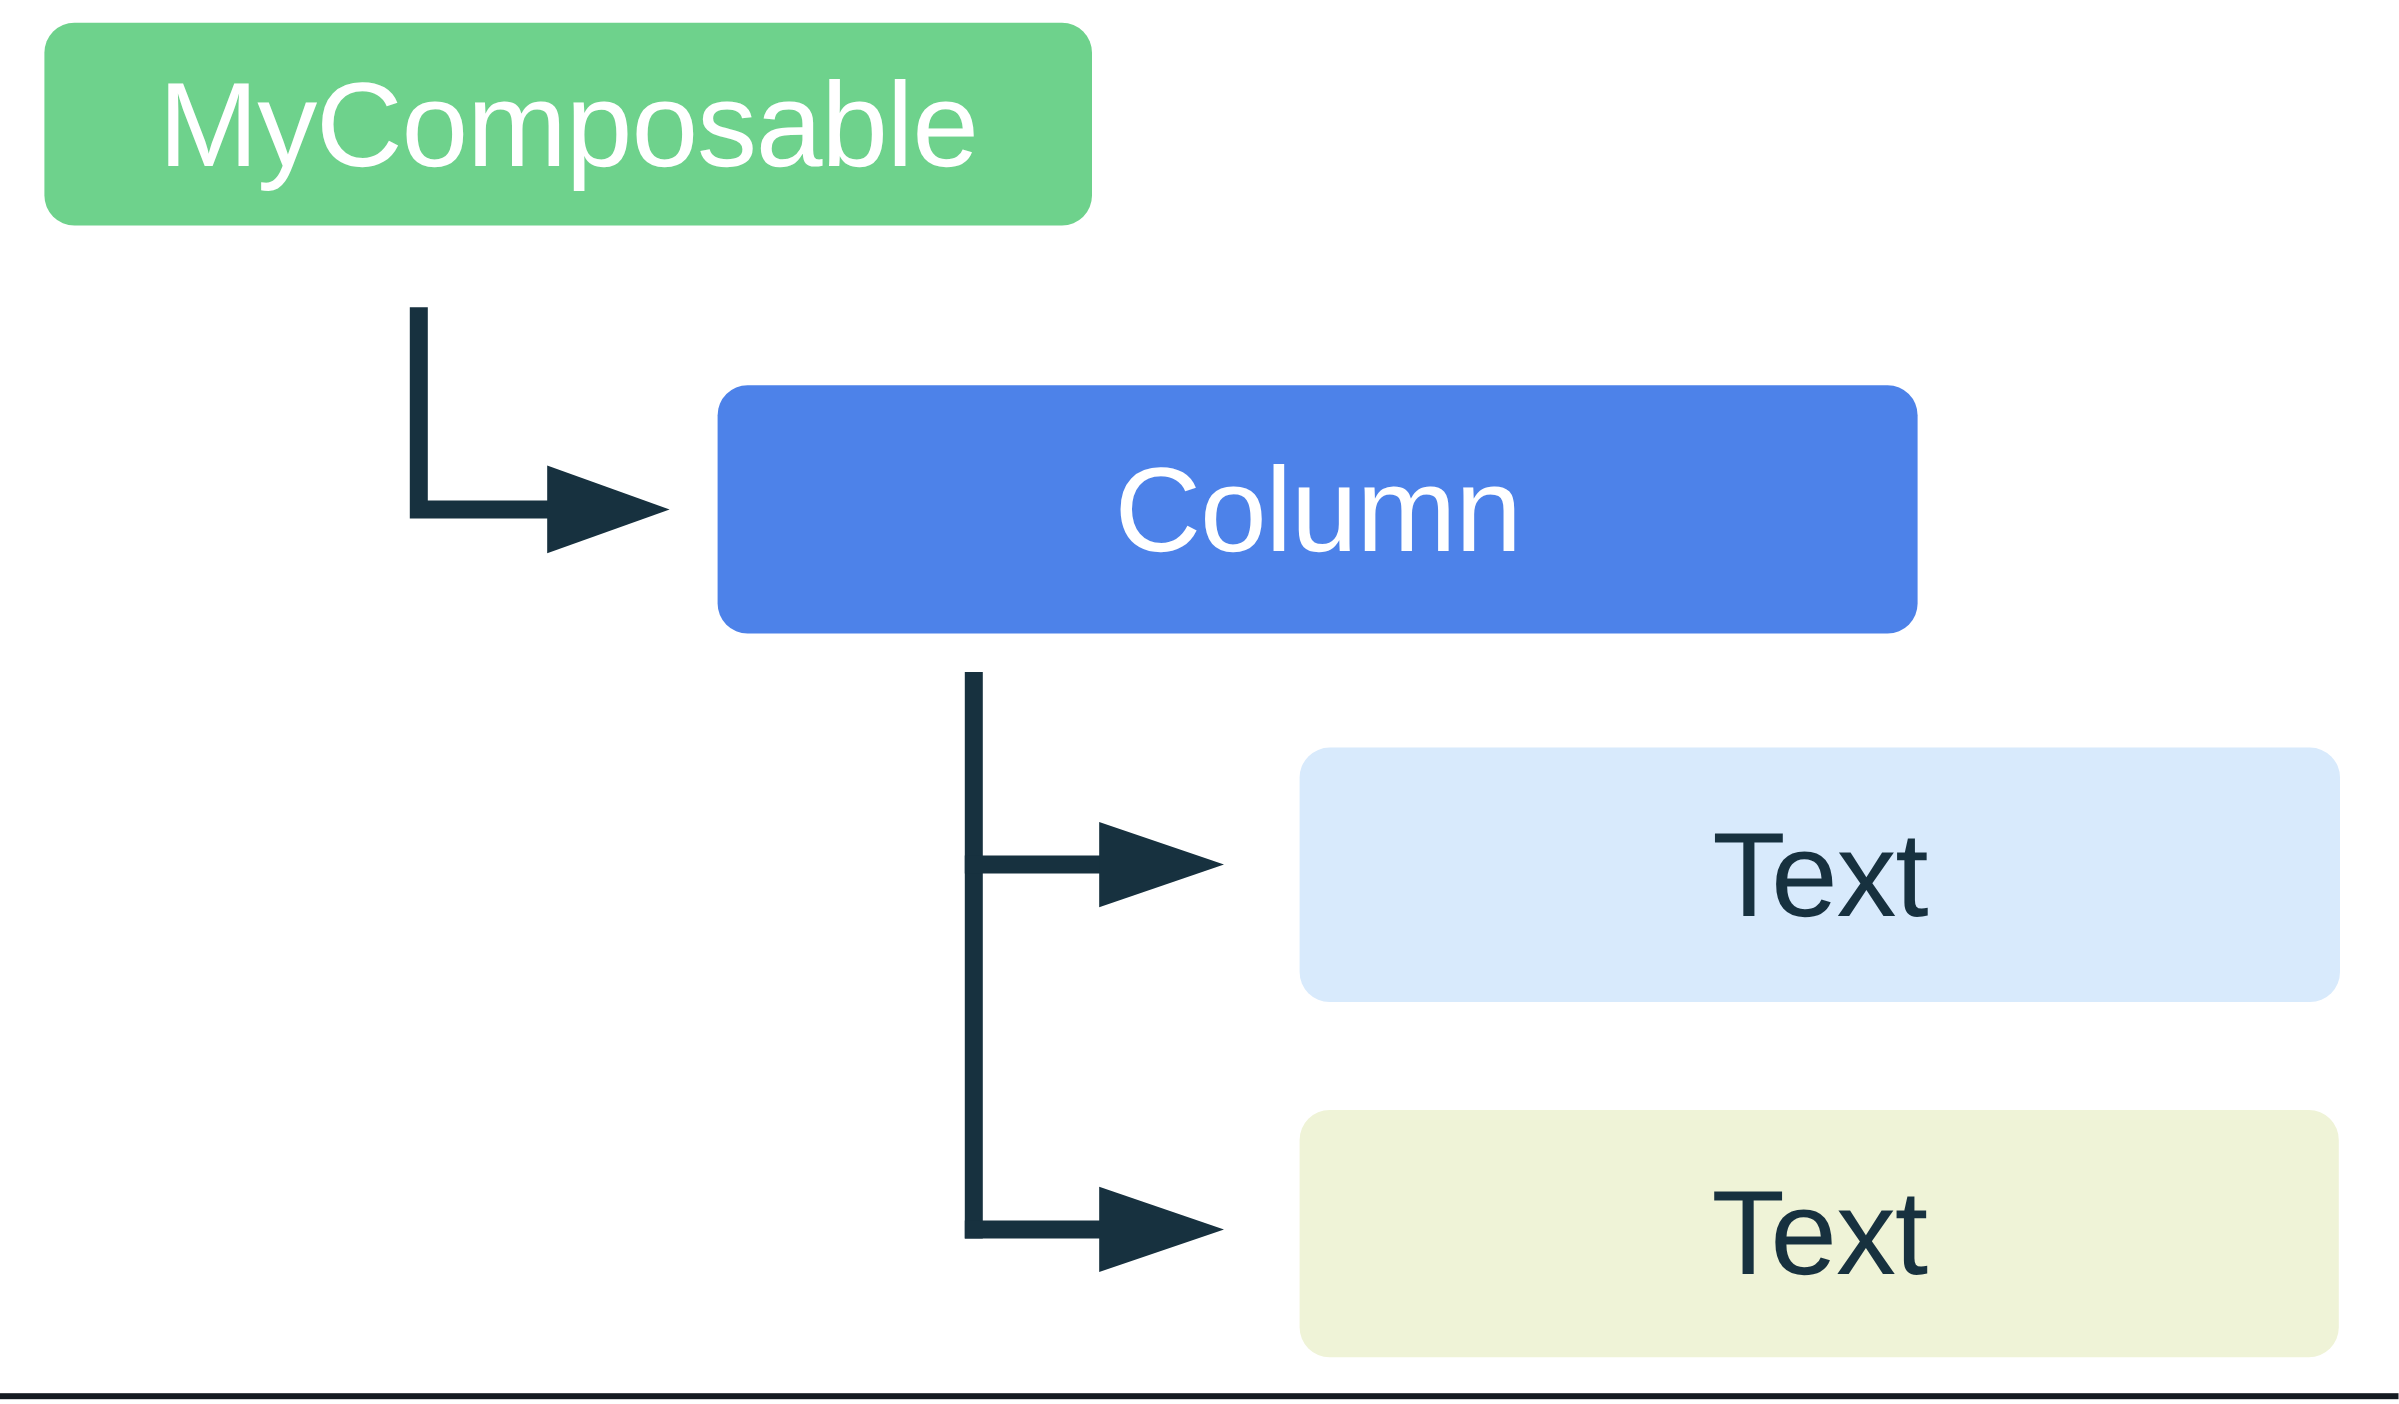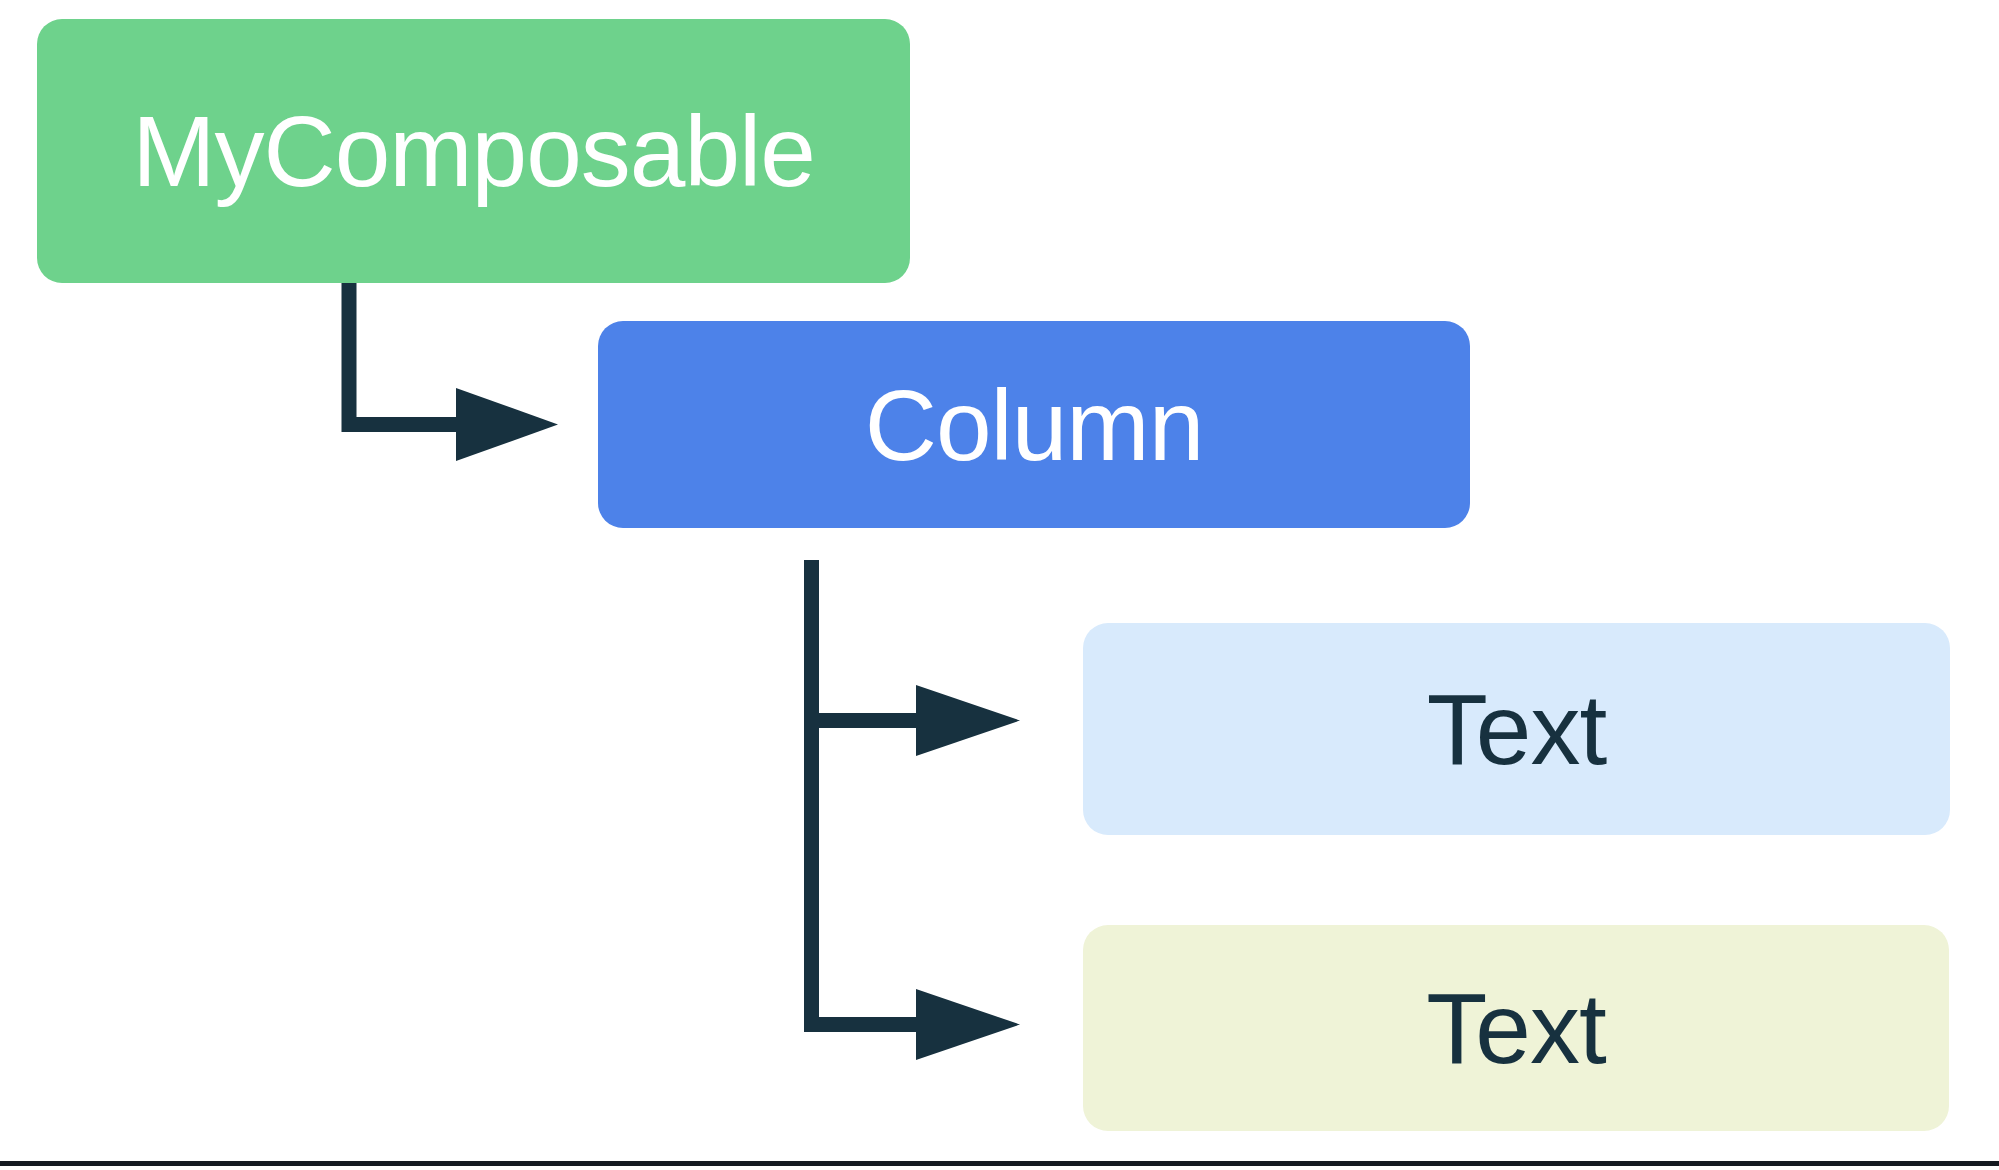--- a/index.html
+++ b/index.html
@@ -31,22 +31,22 @@
     position: absolute;
     border-radius: 25px;
     display: flex;
     align-items: center;
     justify-content: center;
     font-size: 100px;
     line-height: 1;
     letter-spacing: -1px;
   }
   .node .label { white-space: nowrap; }
-  .n1 { left: 37px;   top: 19px;  width: 873px; height: 264px; }
-  .n2 { left: 598px;  top: 321px; width: 872px; height: 207px; }
+  .n1 { left: 37px;   top: 19px;  width: 873px; height: 169px; }
+  .n2 { left: 598px;  top: 321px; width: 1000px; height: 207px; }
   .n3 { left: 1083px; top: 623px; width: 867px; height: 212px; }
   .n4 { left: 1083px; top: 925px; width: 866px; height: 206px; }
   .bottom-rule {
     position: absolute;
     left: 0;
     top: 1161px;
     width: 1999px;
     height: 5px;
   }
 </style>

